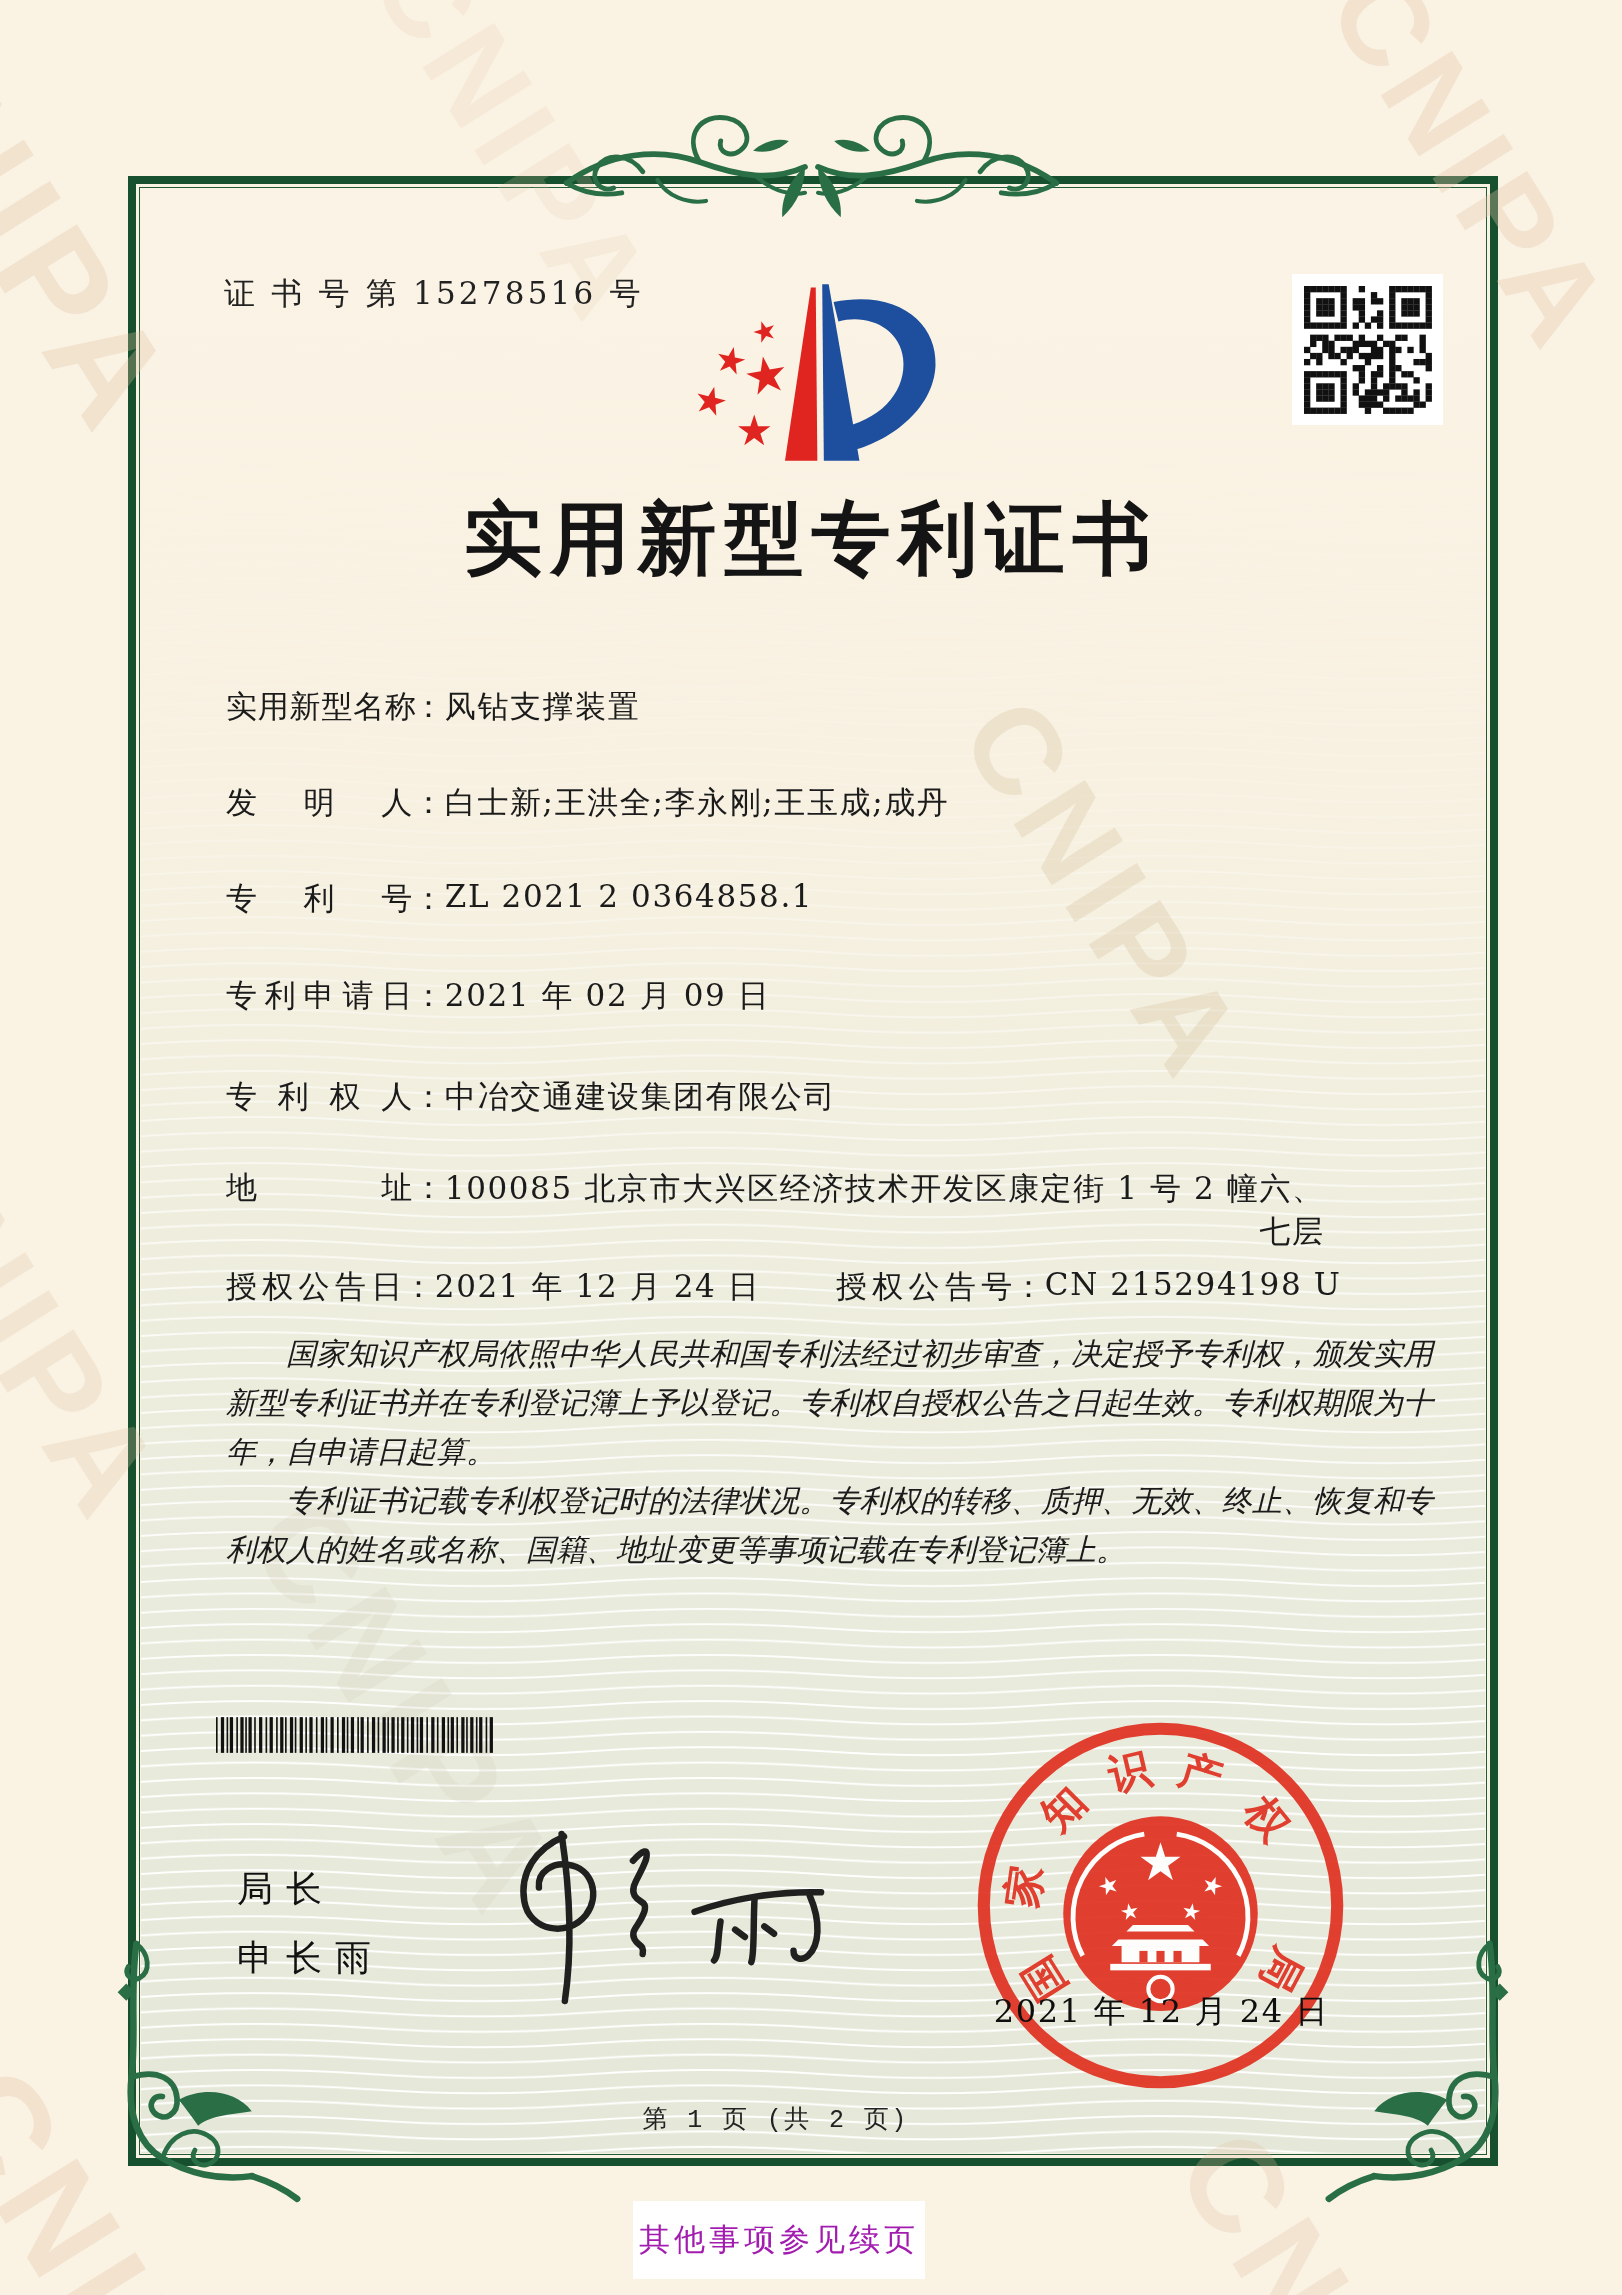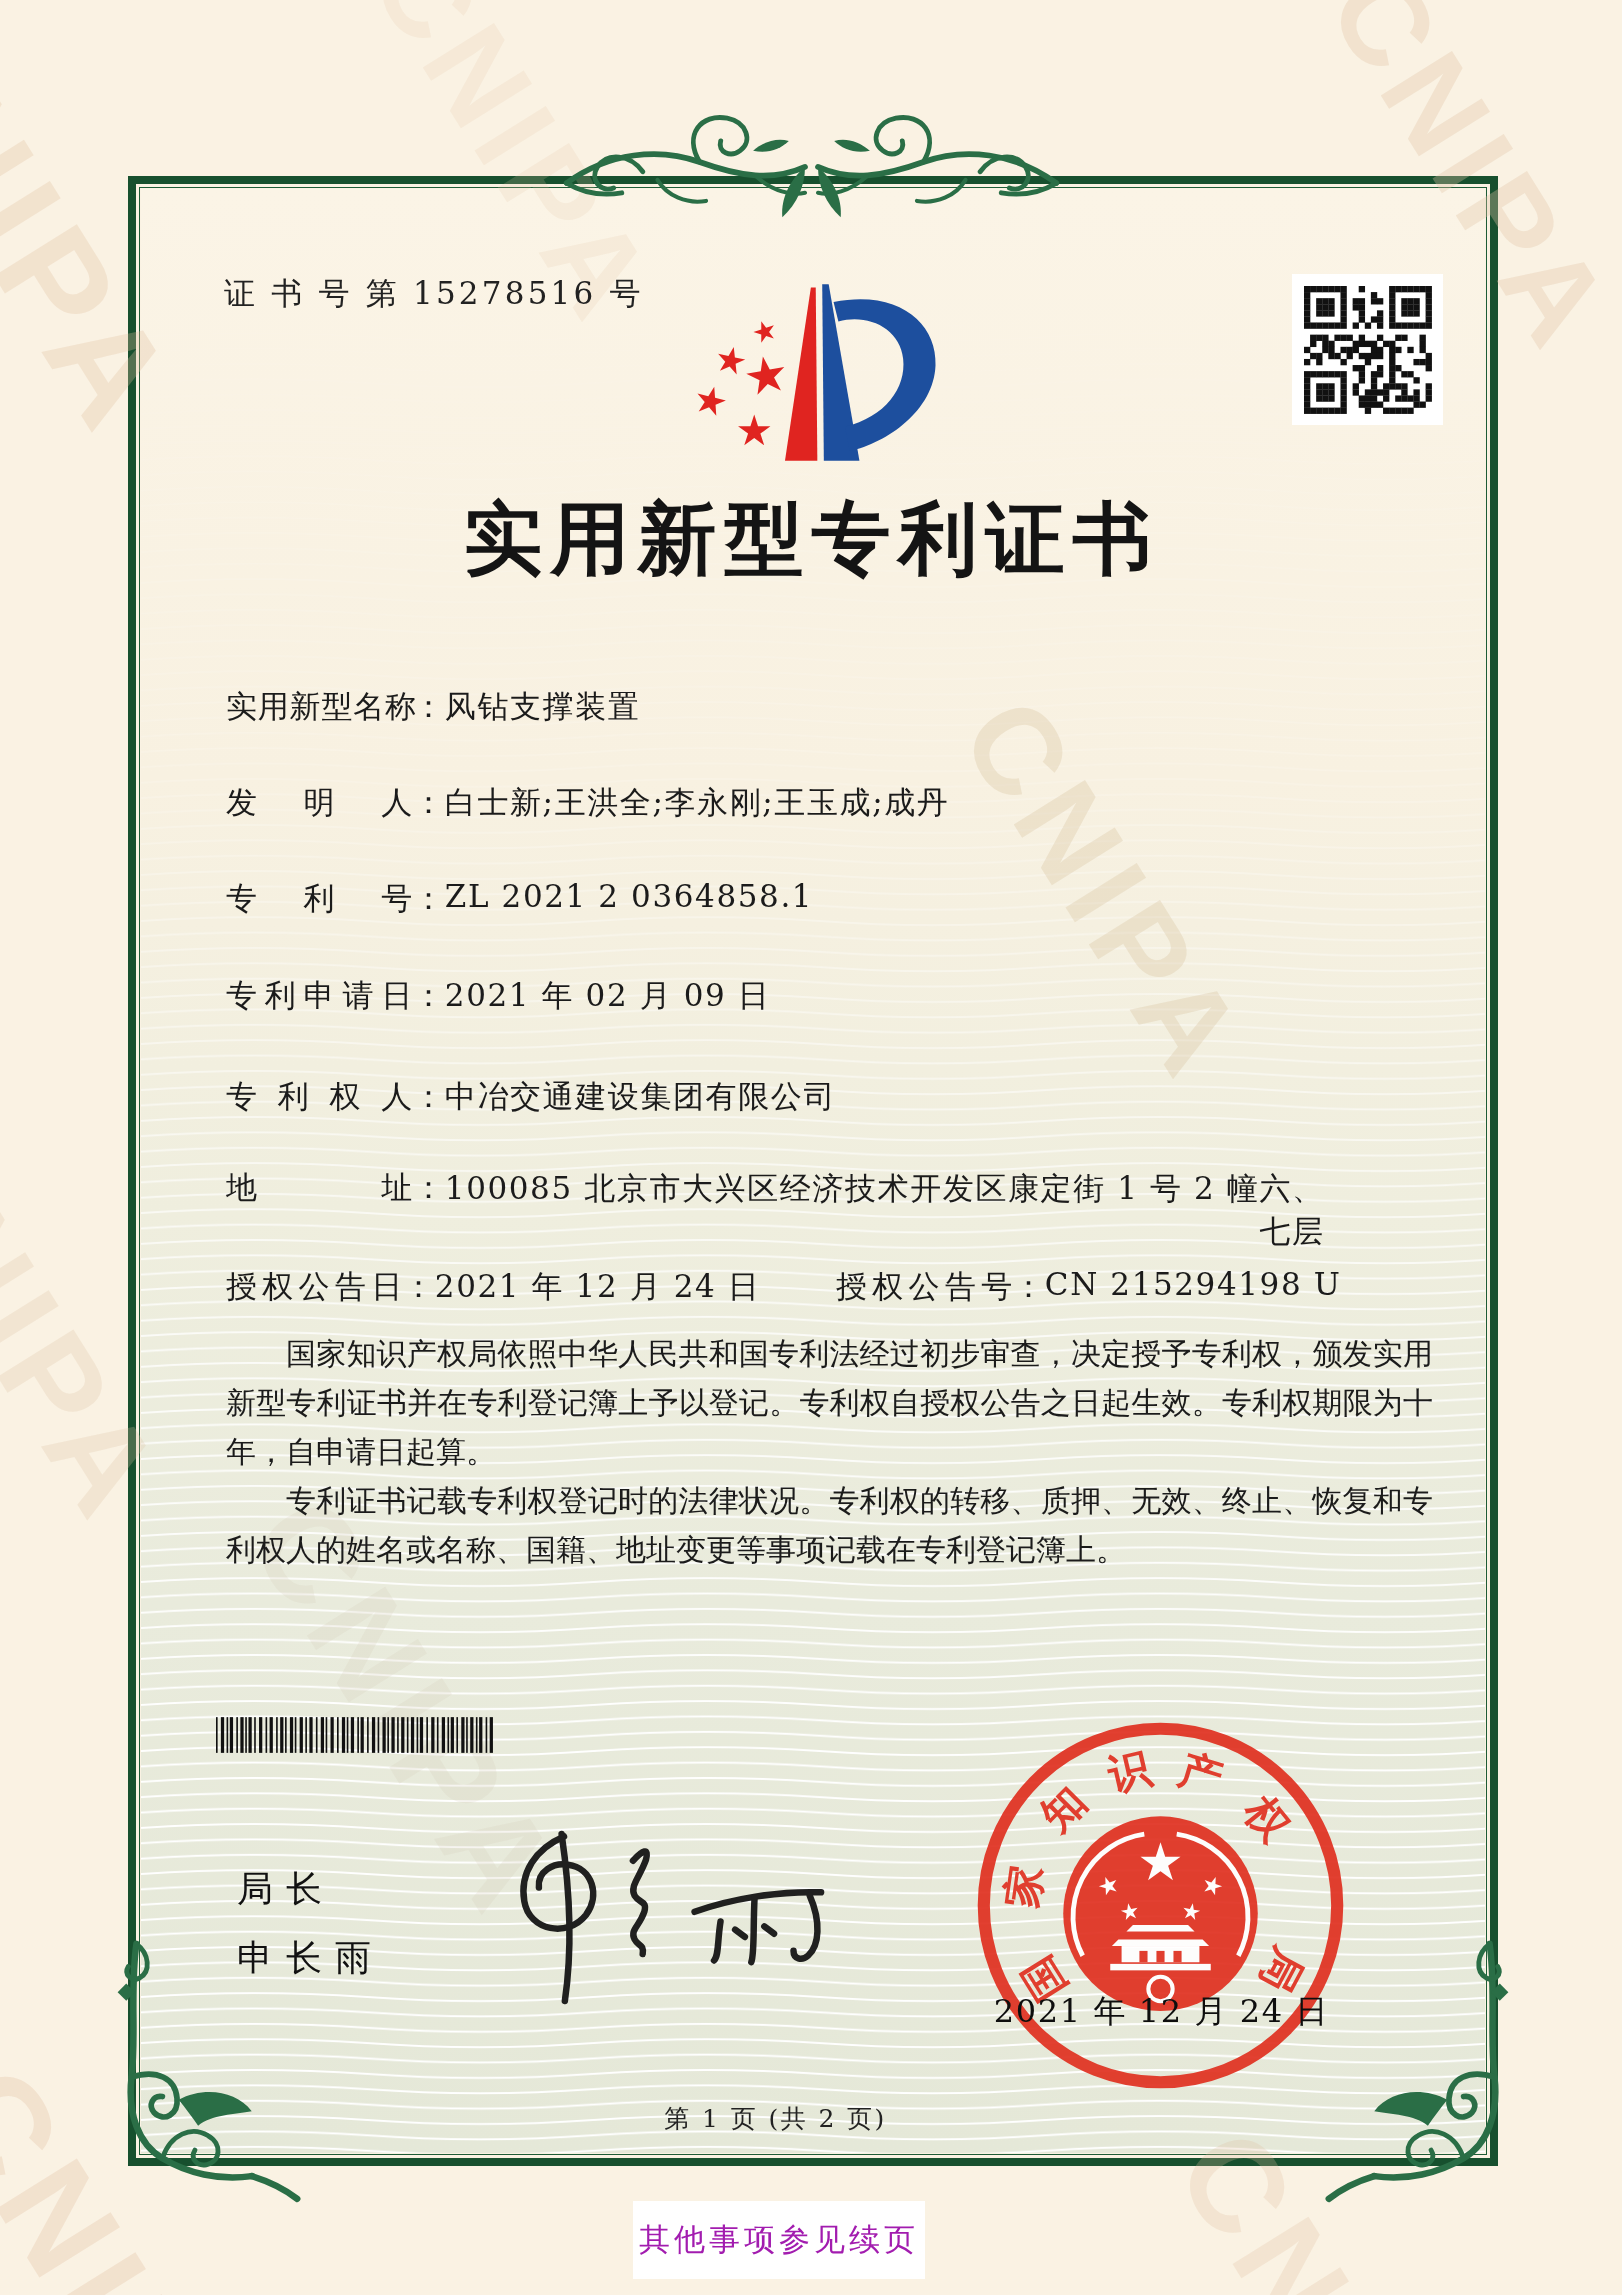--- a/index.html
+++ b/index.html
@@ -42,40 +42,40 @@
   .row{position:absolute; z-index:4; left:226px; font-size:31px; letter-spacing:0.8px; white-space:nowrap;}
   .flabel{display:inline-block; width:187px; text-align:justify; text-align-last:justify; vertical-align:top;}
   .flabel.w5{width:177px;}
   .colon{vertical-align:top;}
   .fvalue{letter-spacing:1.6px; vertical-align:top;text-align:right;}
   .fvalue.wrap{white-space:pre-line; display:inline-block; line-height:1.38;}
   .grant-cell{display:inline-block;}
   .grant-cell.right{position:absolute; left:610px; top:0;}
   .bodytext{
     position:absolute; z-index:4; left:226px; top:1329px; width:1207px;
-    font-size:30px; line-height:49px; text-align:justify; color:#1b1b1b;
+    font-size:30px; line-height:49px; text-align:justify; color:#1b1b1b;font-style:italic;
   }
   .bodytext p{margin:0; text-indent:2em;}
   .barcode{position:absolute; z-index:4; left:216px; top:1717px;}
   .officer{
     position:absolute; z-index:4; left:237px;
     font-family:"DejaVu Sans","Liberation Sans",sans-serif;
     font-size:36px; letter-spacing:13px; color:#111; font-weight:500; white-space:nowrap;
   }
   .officer.title-pos{top:1865px;font-family:Liberation Serif, serif;}
   .officer.name-pos{top:1934px;}
   .signature{position:absolute; z-index:4; left:487px; top:1816px;}
   .seal{position:absolute; z-index:5; left:970px; top:1715px;}
   .seal-date{
     position:absolute; z-index:6; left:987px; top:1990px; width:349px; text-align:center;
     font-size:32px; letter-spacing:1.6px; color:#0e0e0e;
   }
   .page-info{
     position:absolute; z-index:4; left:0; top:2102px; width:1551px; text-align:center;
-    font-size:25px; letter-spacing:2.4px; color:#222;
+    font-size:25px; letter-spacing:2.4px; color:#222;font-family:Liberation Mono, monospace;
   }
   .foot-note{
     position:absolute; z-index:4; left:633px; top:2201px; width:292px; height:78px;
     background:#ffffff; display:flex; align-items:center; justify-content:center;
     font-size:31px; letter-spacing:4px; color:#a21caf;
   }
 </style>
 </head>
 <body>
 

